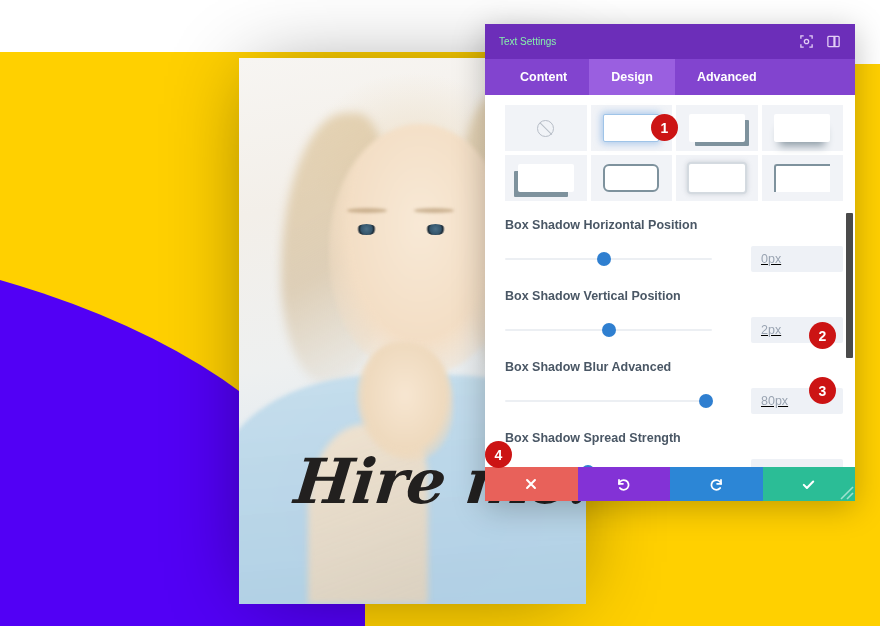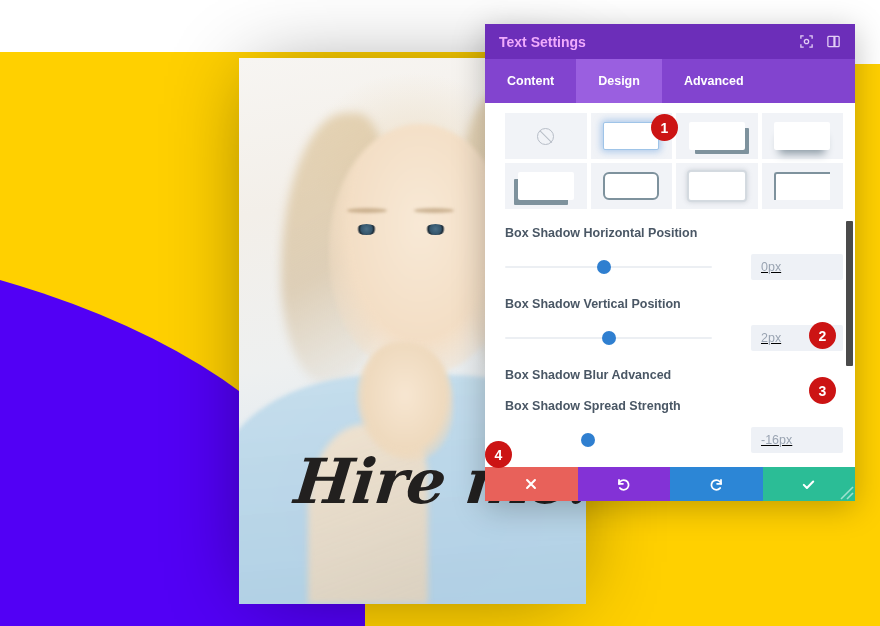--- a/index.html
+++ b/index.html
@@ -143,39 +143,40 @@
   }
   .modal-header {
     height: 35px;
     background: #6c2eb9;
     display: flex;
     align-items: center;
     padding: 0 14px;
     flex: none;
   }
   .modal-title {
-    color: #f0abfc;
-    font-size: 14px;
-    font-weight: 700;
+    color: #86efac;
+    font-size: 10px;
+    font-weight: 400;
     flex: 1;
   }
   .hdr-icons { display: flex; gap: 12px; align-items: center; }
   .hdr-icon {
     width: 15px; height: 15px;
     color: #e2cdf5;
     display: flex; align-items: center; justify-content: center;
     cursor: pointer;
   }
   .hdr-icon svg { display: block; }
 
   .modal-tabs {
-    height: 44px;
+    height: 36px;
     background: #8244cf;
     display: flex;
     flex: none;
+    padding-left: 13px;
   }
   .tab {
     padding: 0 22px;
     height: 100%;
     display: flex; align-items: center;
     color: #ffffff;
     font-size: 12.5px;
     font-weight: 700;
     cursor: pointer;
     white-space: nowrap;
@@ -432,20 +433,27 @@
           <div class="slider">
             <div class="track"></div>
             <div class="knob" style="left:50%"></div>
           </div>
           <div class="num-input">2px</div>
         </div>
       </div>
 
       <div class="field">
         <div class="field-label">Box Shadow Blur Advanced</div>
+        <div class="field-row">
+          <div class="slider">
+            <div class="track"></div>
+            <div class="knob" style="left:97%"></div>
+          </div>
+          <div class="num-input">80px</div>
+        </div>
       </div>
 
       <div class="field">
         <div class="field-label">Box Shadow Spread Strength</div>
         <div class="field-row">
           <div class="slider">
 
             <div class="knob" style="left:40%"></div>
           </div>
           <div class="num-input">-16px</div>

